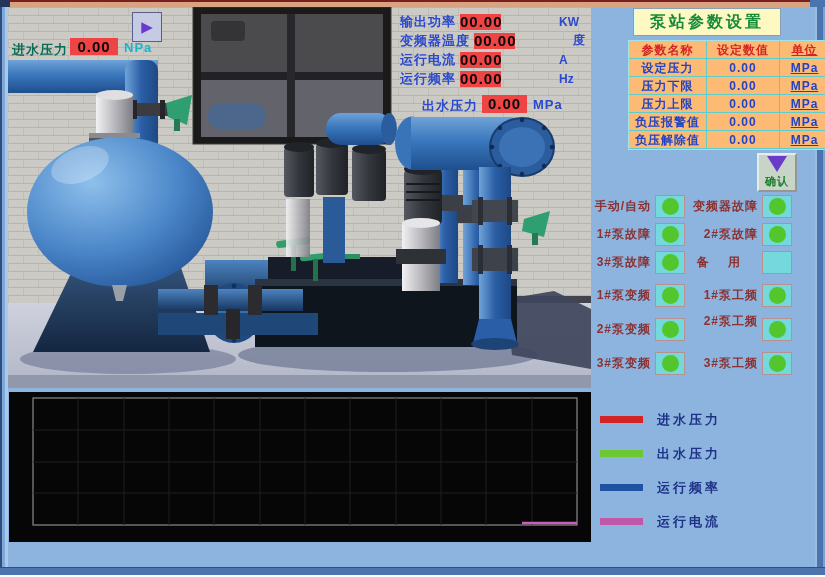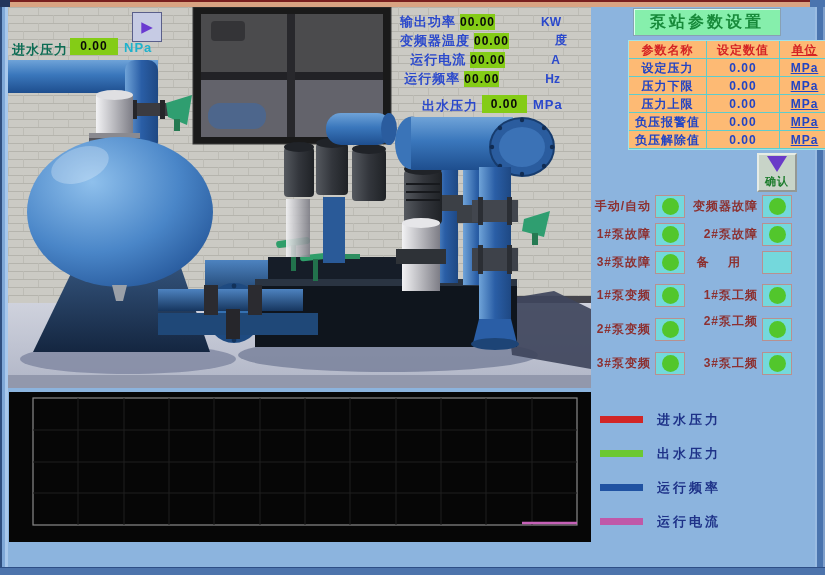--- a/index.html
+++ b/index.html
@@ -21,35 +21,35 @@
   .report-btn{left:20px;top:12px;width:110px;height:28px;background:#b2ecd8;
     border:1px solid #7e94a8;box-shadow:inset 1px 1px 0 #e8fff4, inset -1px -1px 0 #6e8a7e;
     color:#157815;font-size:16px;font-weight:bold;letter-spacing:3px;
     text-align:center;line-height:28px;cursor:pointer;}
   .arrow-btn{left:132px;top:12px;width:28px;height:28px;background:#c6cbe4;
     border:1px solid #5a5f8a;text-align:center;line-height:27px;font-size:15px;
     color:#6a3ad0;cursor:pointer;}
   
   .mini-label{font-size:13px;font-weight:bold;letter-spacing:1px;white-space:nowrap;}
   .inlet-label{left:12px;top:41px;width:58px;color:#0c6c54;}
-  .val-box{background:#84cc16;color:#090909;font-size:12px;font-weight:bold;
+  .val-box{background:#ef4444;color:#090909;font-size:15px;font-weight:bold;
     text-align:center;letter-spacing:1px;}
   .inlet-box{left:70px;top:38px;width:48px;height:17px;line-height:17px;}
   .inlet-unit{left:124px;top:40px;color:#1fb2cc;}
   .metrics{left:400px;top:12px;width:160px;}
   .m-row{display:flex;align-items:center;height:19px;}
   .m-label{width:79px;text-align:right;color:#2b49cc;font-size:13px;font-weight:bold;
     letter-spacing:1px;white-space:nowrap;}
   .m-box{width:41px;height:16px;line-height:16px;margin-left:4px;}
-  .m-unit{margin-left:6px;color:#2b49cc;font-size:12px;font-weight:bold;padding-left:40px;}
+  .m-unit{margin-left:18px;color:#2b49cc;font-size:12px;font-weight:bold;padding-left:40px;}
   .outlet-label{left:400px;top:97px;width:78px;text-align:right;color:#2b49cc;}
   .outlet-box{left:482px;top:95px;width:45px;height:18px;line-height:18px;}
   .outlet-unit{left:533px;top:97px;color:#2b49cc;}
   
-  .panel-title{left:633px;top:8px;width:146px;height:26px;background:#86efac;
+  .panel-title{left:633px;top:8px;width:146px;height:26px;background:#fef9c3;
     border:1px solid #88a0b4;box-shadow:inset 1px 1px 0 #ddfff0;
     color:#178a3a;font-size:16px;font-weight:bold;letter-spacing:3px;
     text-align:center;line-height:26px;}
   .settings-table{left:628px;top:40px;display:grid;
     grid-template-columns:78px 73px 49px;grid-auto-rows:18px;
     background:#fdba74;border:1px solid #a0e4e8;}
   .tcell{border-right:1px solid #5ecccc;border-bottom:1px solid #5ecccc;
     font-size:12px;font-weight:bold;text-align:center;line-height:18px;
     letter-spacing:1px;white-space:nowrap;overflow:hidden;}
   .tcell.last{border-right:none;text-decoration:underline;}

